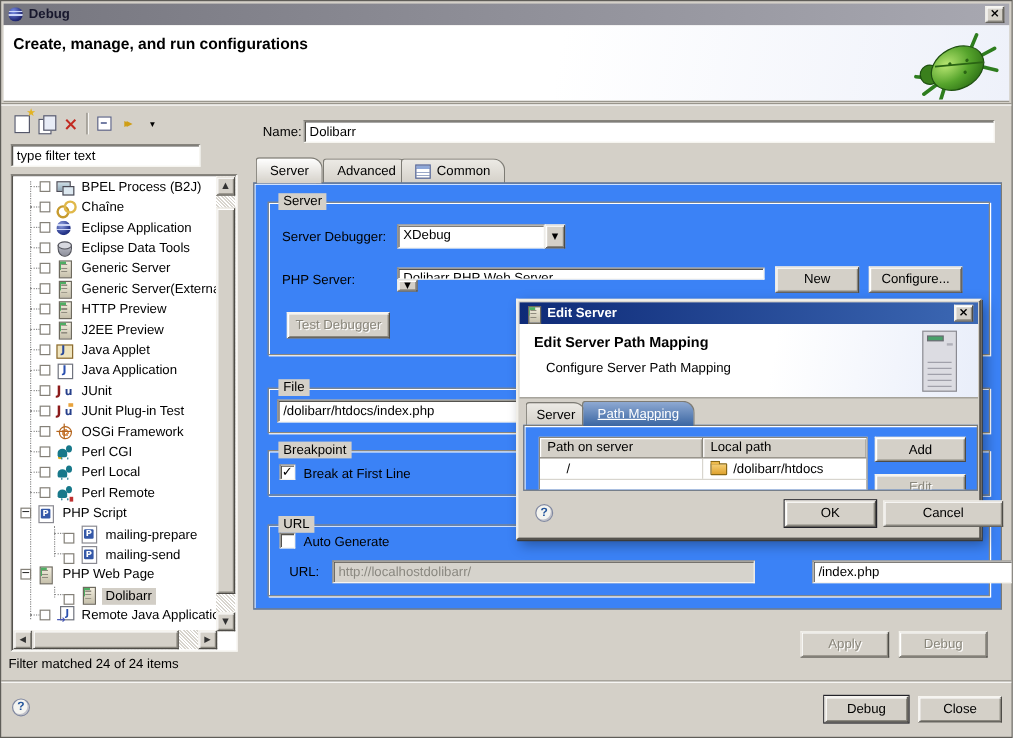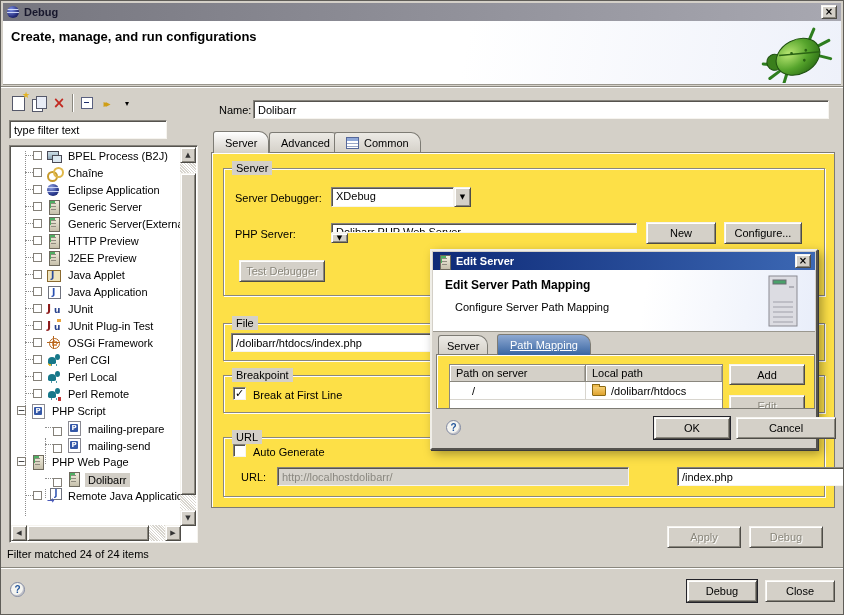--- a/index.html
+++ b/index.html
@@ -110,21 +110,21 @@
   
   .sb{position:absolute;background:repeating-linear-gradient(45deg,#fff 0,#fff 1px,#d8d5ce 1px,#d8d5ce 2px);}
   .sbtn{position:absolute;font-size:7px;color:#333;font-family:"DejaVu Sans",sans-serif;}
   .sthumb{position:absolute;background:#d4d0c8;border:1px solid;border-color:#f6f4ef #4e4c47 #4e4c47 #f6f4ef;
           box-shadow:inset 1px 1px 0 #fff, inset -1px -1px 0 #8a877e;}
   
   .tab{position:absolute;height:21px;border:1px solid #7d7b74;border-bottom:none;border-radius:3px 10px 0 0;
        display:flex;align-items:center;gap:5px;padding:0 11px;background:linear-gradient(#eceae5,#d4d0c8);}
   .tab.active{background:linear-gradient(#ffffff,#d4d0c8);height:22px;z-index:2;}
   .tab.active-blue{background:linear-gradient(#8ea9d2,#3a66a2);color:#fff;text-decoration:underline;height:21px;z-index:2;}
-  .tabframe{position:absolute;border:1px solid #7d7b74;box-shadow:inset 1px 1px 0 #fff;background:#fde047;}
+  .tabframe{position:absolute;border:1px solid #7d7b74;box-shadow:inset 1px 1px 0 #fff;background:#3b82f6;}
   .ic-table{width:13px;height:12px;border:1px solid #55679a;
      background:linear-gradient(#8fa8d8 0,#8fa8d8 3px,transparent 3px),
      repeating-linear-gradient(#fff 0,#fff 2px,#9aa8c8 2px,#9aa8c8 3px);}
   
   .combo{position:absolute;height:20px;display:flex;}
   .combo .val{flex:1;background:#fff;border:1px solid;border-color:#86837c #f6f4ef #f6f4ef #86837c;
               box-shadow:inset 1px 1px 0 #55534e;padding:2px 4px;white-space:nowrap;overflow:hidden;}
   .combo .drop{width:17px;font-size:7px;font-family:"DejaVu Sans",sans-serif;}
   
   .dlg{position:absolute;left:429px;top:248px;width:388px;height:201px;background:#d4d0c8;
@@ -208,20 +208,25 @@
     <span class="ti ti-chain-icon"></span>
     <span class="tlabel">Chaîne</span>
   </div>
         <div class="trow d1">
     <span class="expander" hidden=""></span>
     <span class="ti ti-eclipse-sphere-icon"></span>
     <span class="tlabel">Eclipse Application</span>
   </div>
         <div class="trow d1">
     <span class="expander" hidden=""></span>
+    <span class="ti ti-database-icon"></span>
+    <span class="tlabel">Eclipse Data Tools</span>
+  </div>
+        <div class="trow d1">
+    <span class="expander" hidden=""></span>
     <span class="ti ti-server-icon"></span>
     <span class="tlabel">Generic Server</span>
   </div>
         <div class="trow d1">
     <span class="expander" hidden=""></span>
     <span class="ti ti-server-icon"></span>
     <span class="tlabel">Generic Server(External La</span>
   </div>
         <div class="trow d1">
     <span class="expander" hidden=""></span>
@@ -399,21 +404,21 @@
           <line x1="8" y1="33" x2="28" y2="33" stroke="#a0a0aa"></line>
         <line x1="8" y1="38" x2="28" y2="38" stroke="#a0a0aa"></line>
           <line x1="8" y1="43" x2="28" y2="43" stroke="#a0a0aa"></line>
         <line x1="8" y1="48" x2="28" y2="48" stroke="#a0a0aa"></line>
       </svg>
     </div>
 
     <div class="tab" style="left:6px;top:84px;height:20px;padding:0 8px;">
       <span>Server</span>
     </div>
-    <div class="tab active-blue" style="left:53px;top:83px;padding:0 12px;margin-left:12px;">
+    <div class="tab active-blue" style="left:53px;top:83px;padding:0 12px;">
       <span>Path Mapping</span>
     </div>
     <div class="tabframe" style="left:4px;top:103px;width:379px;height:55px;overflow:hidden;">
       <div class="ptable" style="left:12px;top:9px;width:274px;height:60px;">
         <div class="pth" style="left:0;top:0;width:136px;">Path on server</div>
         <div class="pth" style="left:136px;top:0;width:136px;border-right:none;">Local path</div>
         <div class="ptd" style="left:0;top:17px;width:136px;padding-left:22px;">
           <span>/</span>
         </div>
         <div class="ptd" style="left:136px;top:17px;width:136px;border-right:none;">

